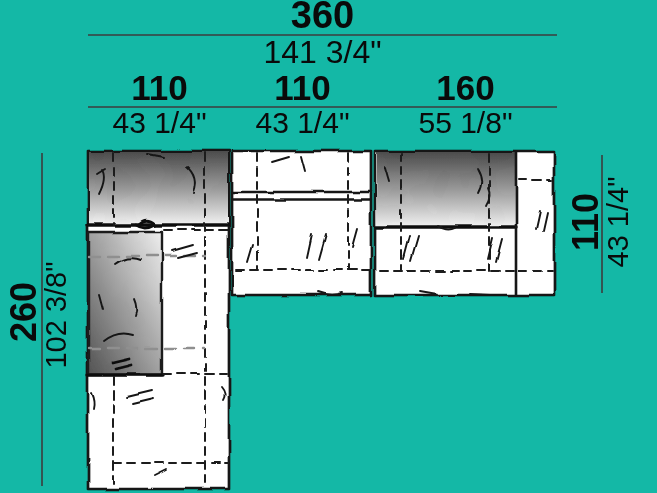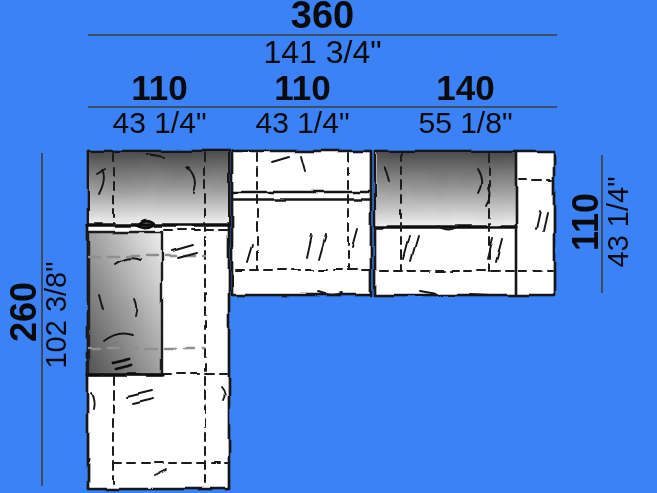--- a/index.html
+++ b/index.html
@@ -1,16 +1,16 @@
 <!DOCTYPE html>
 <html><head>
 <meta charset="utf-8">
 <style>
   html,body{margin:0;padding:0;background:#fff;}
-  .stage{position:relative;width:657px;height:493px;background:#3b82f6;overflow:hidden;
+  .stage{position:relative;width:657px;height:493px;background:#14b8a6;overflow:hidden;
          font-family:"Liberation Sans", sans-serif;color:#0a0a0a;}
   .stage svg{position:absolute;left:0;top:0;}
   .lbl{position:absolute;text-align:center;white-space:nowrap;letter-spacing:0px;}
   .metric{font-weight:bold;}
   .rot{transform:rotate(-90deg);}
 </style>
 </head>
 <body>
 
 <div class="stage">
@@ -114,21 +114,21 @@
       <path d="M138,226 q8,-9 17,-1 q-11,6 -19,0" fill="none" stroke="#0d0d0d" stroke-width="2.8"></path>
       <path d="M112,363 l17,-4 M115,369 l16,-4" fill="none" stroke="#0d0d0d" stroke-width="2.8"></path>
     </g>
   </svg>
 
   <div class="lbl metric" style="left:88px;top:-4px;width:469px;font-size:38px;line-height:38px;">360</div>
   <div class="lbl" style="left:88px;top:37px;width:469px;font-size:32px;line-height:30px;">141 3/4"</div>
 
   <div class="lbl metric" style="left:88px;top:71px;width:143px;font-size:35px;line-height:34px;">110</div>
   <div class="lbl metric" style="left:231px;top:71px;width:143px;font-size:35px;line-height:34px;">110</div>
-  <div class="lbl metric" style="left:374px;top:71px;width:183px;font-size:35px;line-height:34px;">140</div>
+  <div class="lbl metric" style="left:374px;top:71px;width:183px;font-size:35px;line-height:34px;">160</div>
   <div class="lbl" style="left:88px;top:108px;width:143px;font-size:30px;line-height:30px;">43 1/4"</div>
   <div class="lbl" style="left:231px;top:108px;width:143px;font-size:30px;line-height:30px;">43 1/4"</div>
   <div class="lbl" style="left:374px;top:108px;width:183px;font-size:30px;line-height:30px;">55 1/8"</div>
 
   <div class="lbl metric rot" style="left:-56px;top:293px;width:160px;font-size:36px;line-height:38px;">260</div>
   <div class="lbl rot" style="left:-34px;top:300px;width:180px;font-size:29px;line-height:30px;">102 3/8"</div>
 
   <div class="lbl metric rot" style="left:506px;top:203px;width:160px;font-size:36px;line-height:38px;">110</div>
   <div class="lbl rot" style="left:538px;top:207px;width:160px;font-size:29px;line-height:30px;">43 1/4"</div>
 

